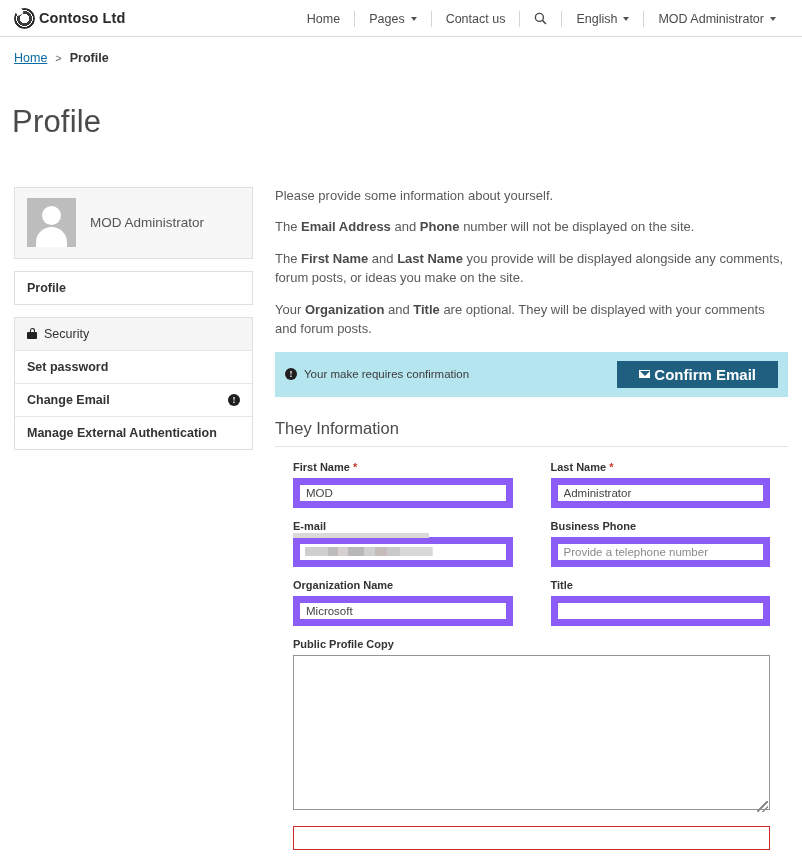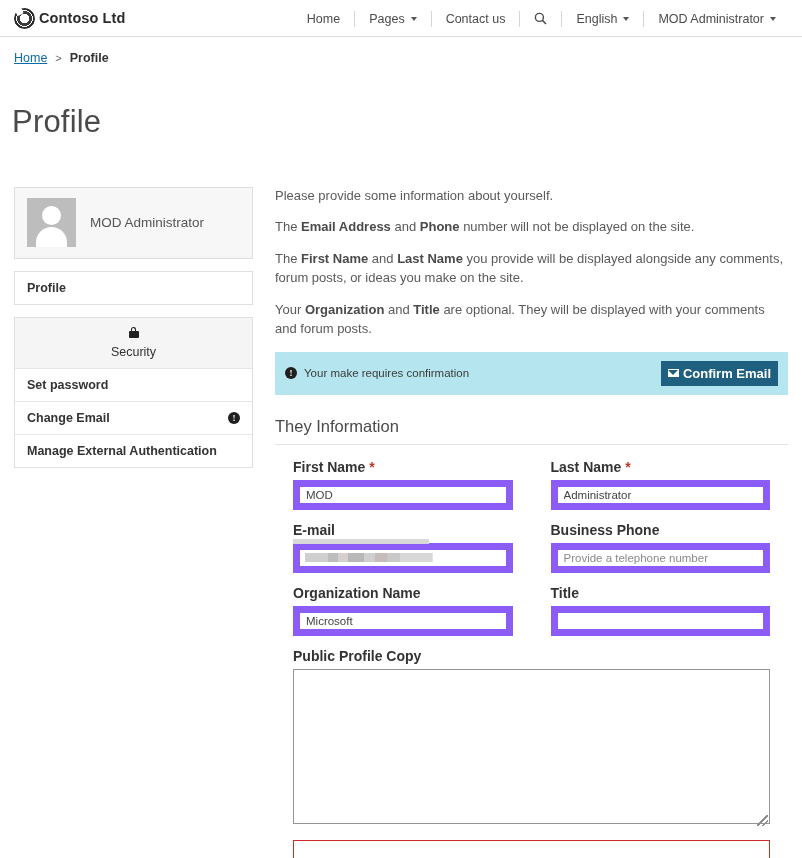--- a/index.html
+++ b/index.html
@@ -103,21 +103,20 @@
     padding: 9px 12px; font-size: 12.5px; color:#333; font-weight:700;
     border-bottom: 1px solid #e6e6e6; cursor:pointer; background:#fff;
     display:flex; align-items:center; justify-content:space-between;
   }
   .nav-row:last-child { border-bottom: none; }
   .nav-row.single { border-bottom:none; }
   .nav-head {
     padding: 9px 12px; font-size: 12.5px; color:#333; background:#f5f5f5;
     border-bottom:1px solid #e6e6e6; display:flex; align-items:center; gap:7px;
     font-weight: 400;
-    flex-direction: column;
   }
   .lock-icon { width:10px; height:11px; position:relative; flex:0 0 auto; }
   .lock-icon .shackle {
     position:absolute; left:2.5px; top:0; width:5px; height:5px;
     border:1.6px solid #222; border-bottom:none; border-radius:3px 3px 0 0;
   }
   .lock-icon .body { position:absolute; left:0; top:4px; width:10px; height:7px; background:#222; border-radius:1px; }
   .info-badge {
     width:12px;height:12px;border-radius:50%;background:#1f1f1f;color:#fff;
     font-size:9px; font-weight:700; line-height:12px; text-align:center;
@@ -135,41 +134,41 @@
     display:flex; align-items:center; justify-content:space-between;
     min-height: 33px;
   }
   .alert-left { display:flex; align-items:center; gap:7px; font-size:11.5px; color:#3b3b3b; }
   .alert-icon {
     width:12px;height:12px;border-radius:50%;background:#1f1f1f;color:#fff;
     font-size:9px;font-weight:700;line-height:12px;text-align:center;
     font-family:"Liberation Serif", serif; flex:0 0 auto;
   }
   .btn-confirm {
-    background:#1f5f80; color:#fff; font-size:13px; font-weight:700;
-    padding: 5px 7px; display:flex; align-items:center; gap:4px; cursor:pointer;
+    background:#1f5f80; color:#fff; font-size:15px; font-weight:700;
+    padding: 5px 22px; display:flex; align-items:center; gap:4px; cursor:pointer;
     border:none; white-space:nowrap;
   }
   .env { width:11px;height:8px;background:#fff;position:relative; flex:0 0 auto; }
   .env::after {
     content:""; position:absolute; left:0.5px; top:0.5px;
     width:0;height:0;border-left:5px solid transparent;border-right:5px solid transparent;
     border-top:5px solid #1f5f80;
   }
 
   .section-title {
     font-size: 16.5px; color:#4a4a4a; margin: 22px 0 8px 0; font-weight:400;
   }
   .hr { height:1px; background:#e3e3e3; }
 
   .form-panel { padding: 14px 18px 0 18px; border-left:0; }
   .frow { display:flex; gap: 38px; margin-bottom: 12px; }
   .fcol { flex: 1 1 0; min-width: 0; }
   .flabel {
-    font-size: 14px; font-weight:700; color:#333; margin-bottom: 5px; display:block;
+    font-size: 11px; font-weight:700; color:#333; margin-bottom: 5px; display:block;
   }
   .req { color:#c0392b; font-weight:700; }
   .finput {
     width: 100%; height: 30px; border: 7px solid #8b5cf6; background:#fff;
     font-size: 11.5px; color:#444; padding: 0 6px; font-family:"Liberation Sans", sans-serif;
     outline:none;
   }
   .finput::placeholder { color:#8a8a8a; }
   .finput.redacted {
     position: relative;

